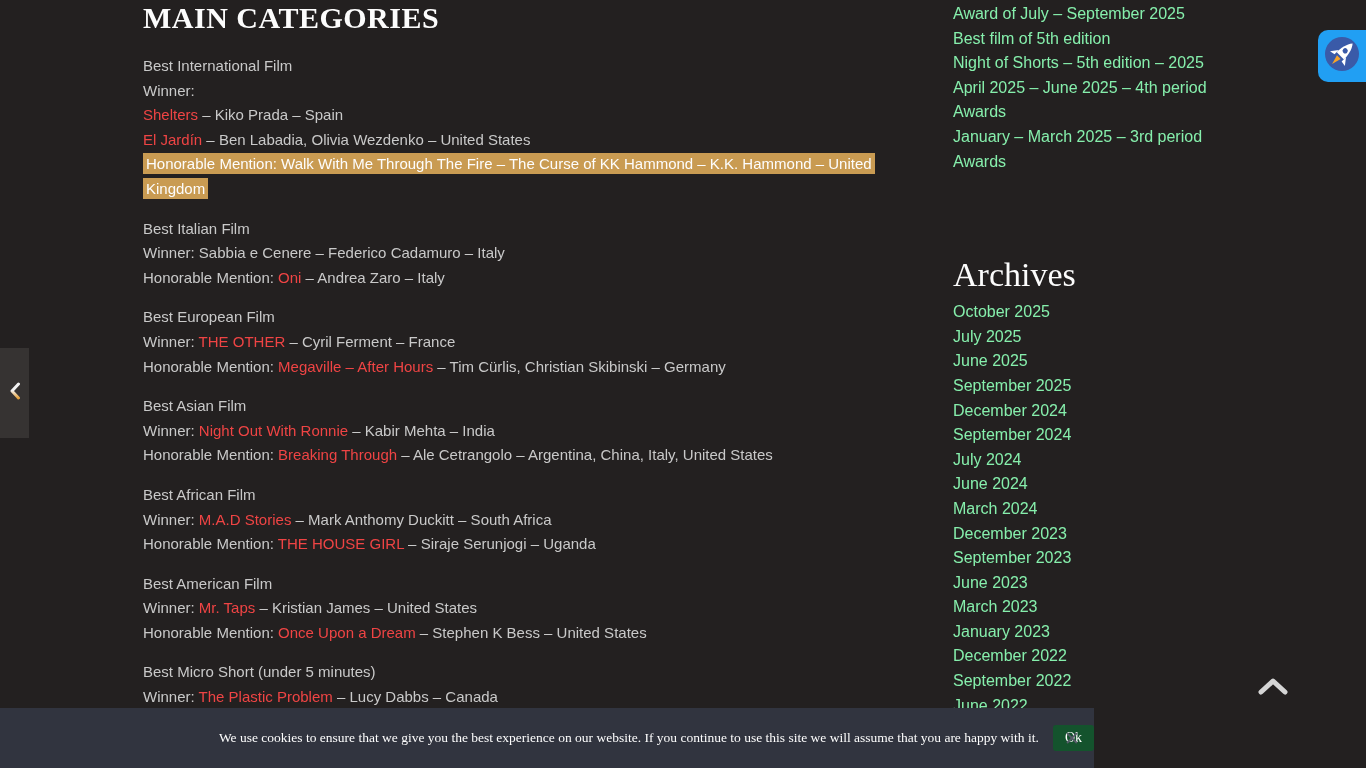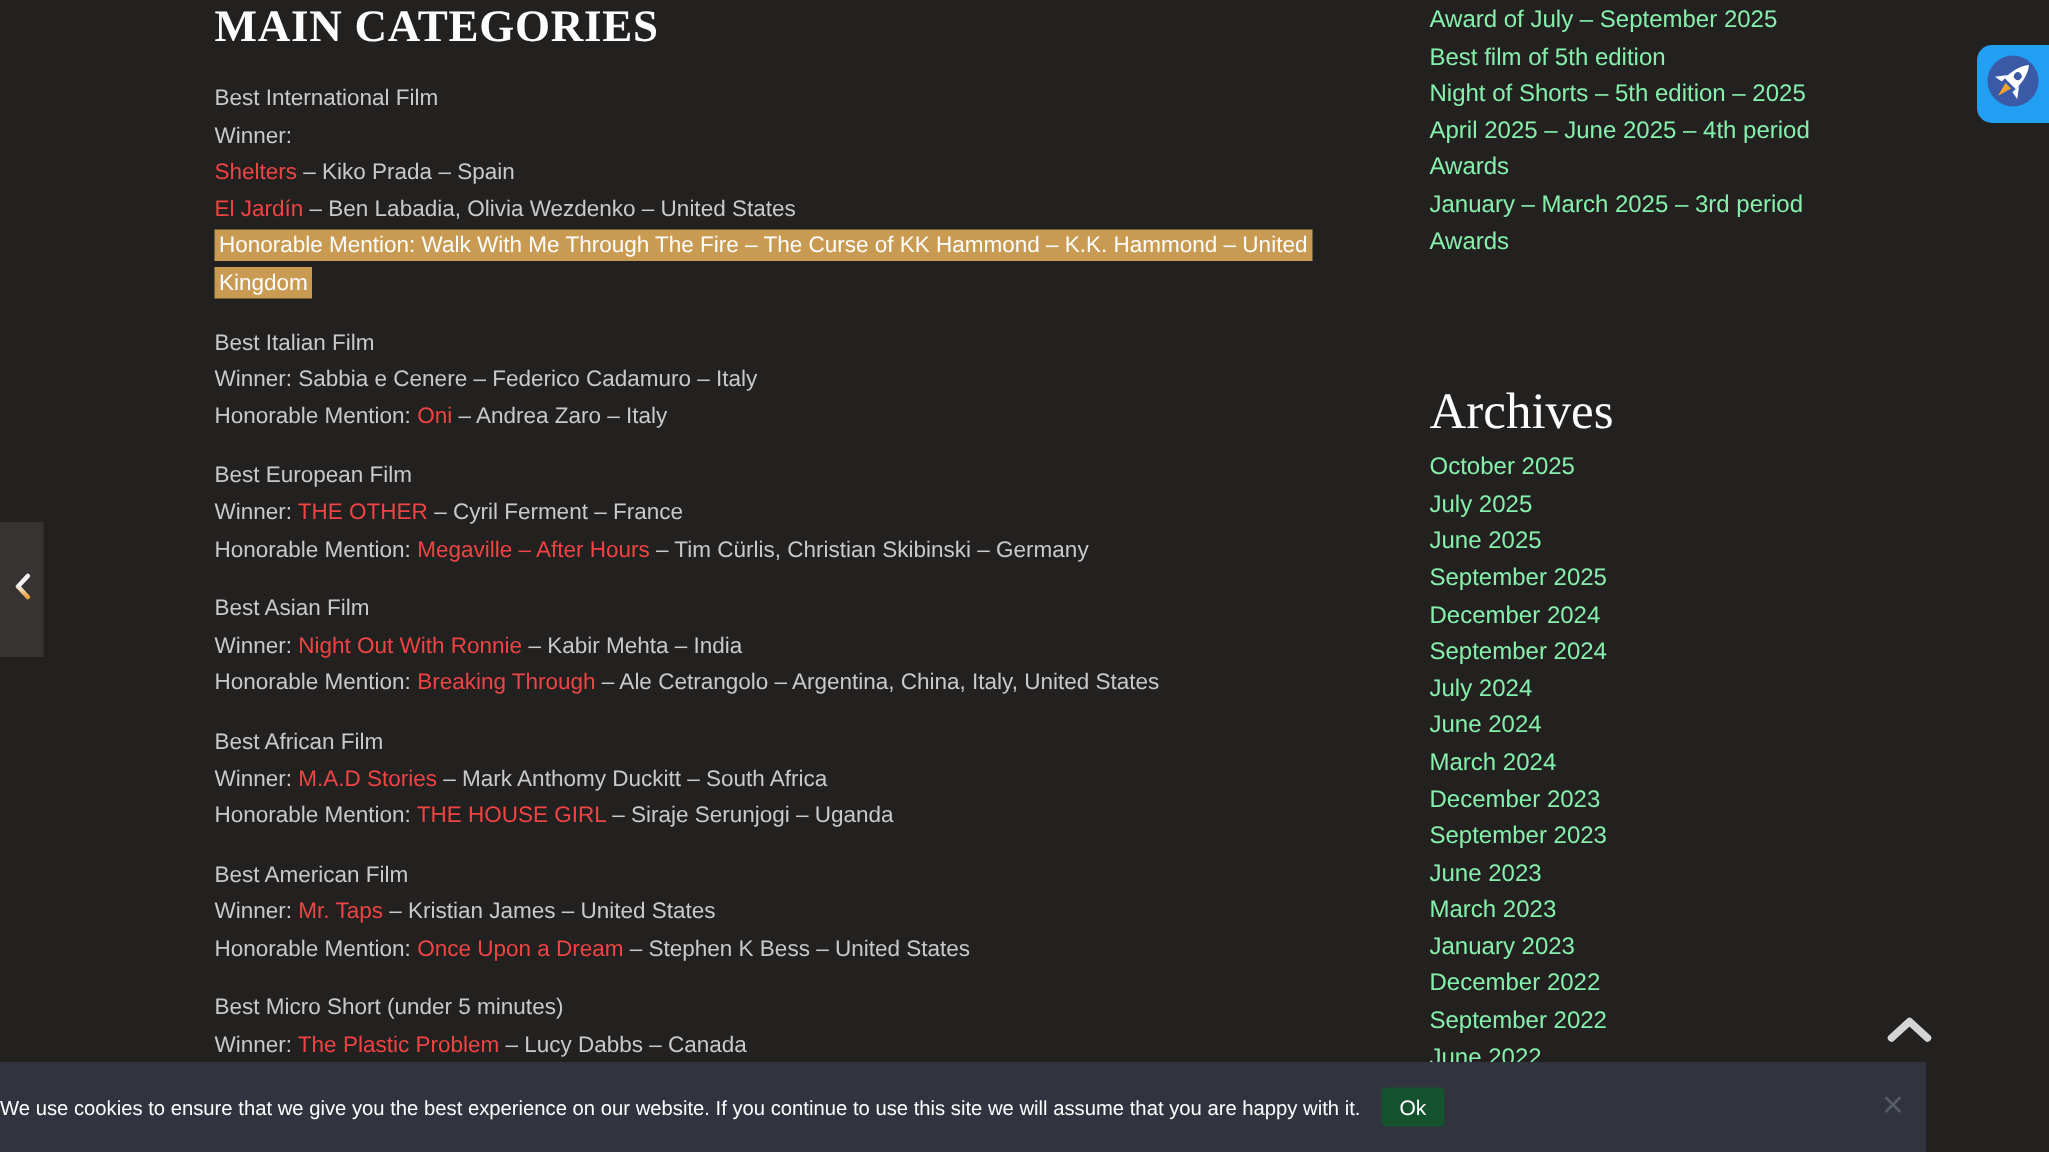--- a/index.html
+++ b/index.html
@@ -37,22 +37,22 @@
     background:#363332;display:flex;align-items:center;justify-content:center;cursor:pointer;
   }
   .rocket-btn{
     position:absolute;left:1318px;top:30px;width:60px;height:52px;
     border-radius:10px;background:#219ff3;cursor:pointer;
     display:flex;align-items:center;justify-content:flex-start;padding-left:5px;box-sizing:border-box;
   }
   .back-top{position:absolute;left:1256px;top:674px;cursor:pointer;}
   
   .cookie-bar{
-    position:absolute;left:0;top:708px;width:1284px;height:60px;
-    background:#31343f;display:flex;align-items:center;justify-content:flex-start;z-index:10;
+    position:absolute;left:0;top:708px;width:1094px;height:60px;
+    background:#31343f;display:flex;align-items:center;justify-content:flex-end;z-index:10;font-family:Liberation Serif, serif;
   }
   .cookie-msg{font-size:13.5px;color:#fdfdfd;}
   .ok-btn{
     margin-left:14px;background:#14532d;color:#fff;border:none;border-radius:3px;
     font-size:14px;padding:5px 12px;cursor:pointer;font-family:inherit;
   }
   .cookie-close{
     position:absolute;right:14px;top:50%;transform:translateY(-50%);
     color:#565b68;font-size:19px;cursor:pointer;line-height:1;
   }

